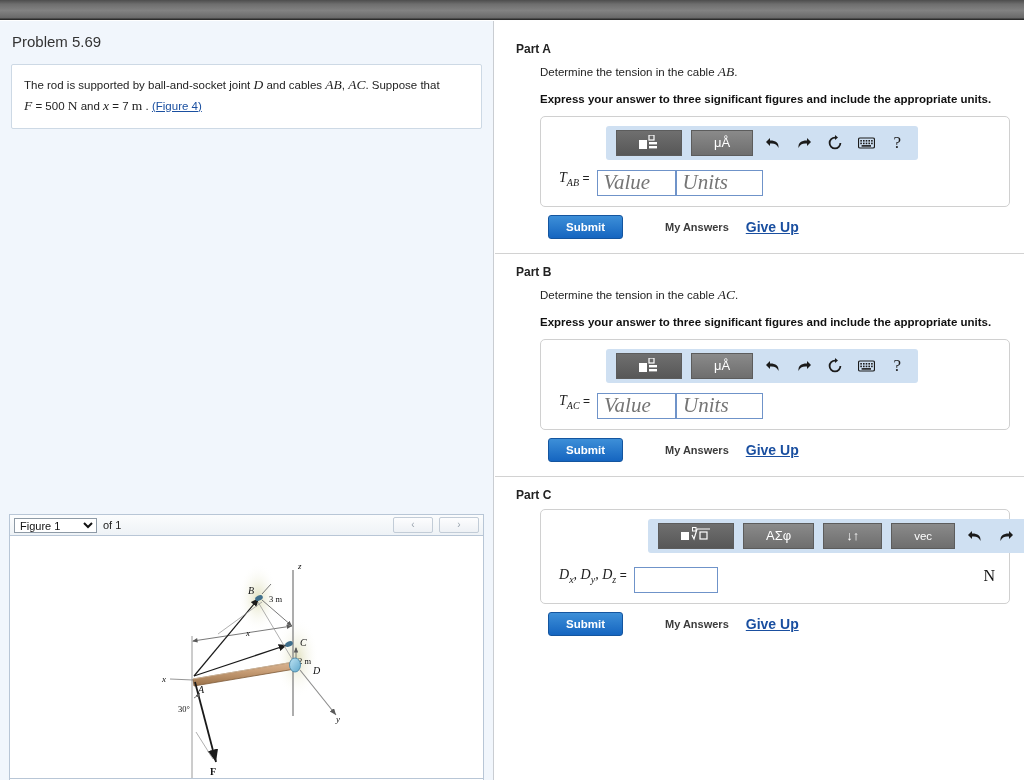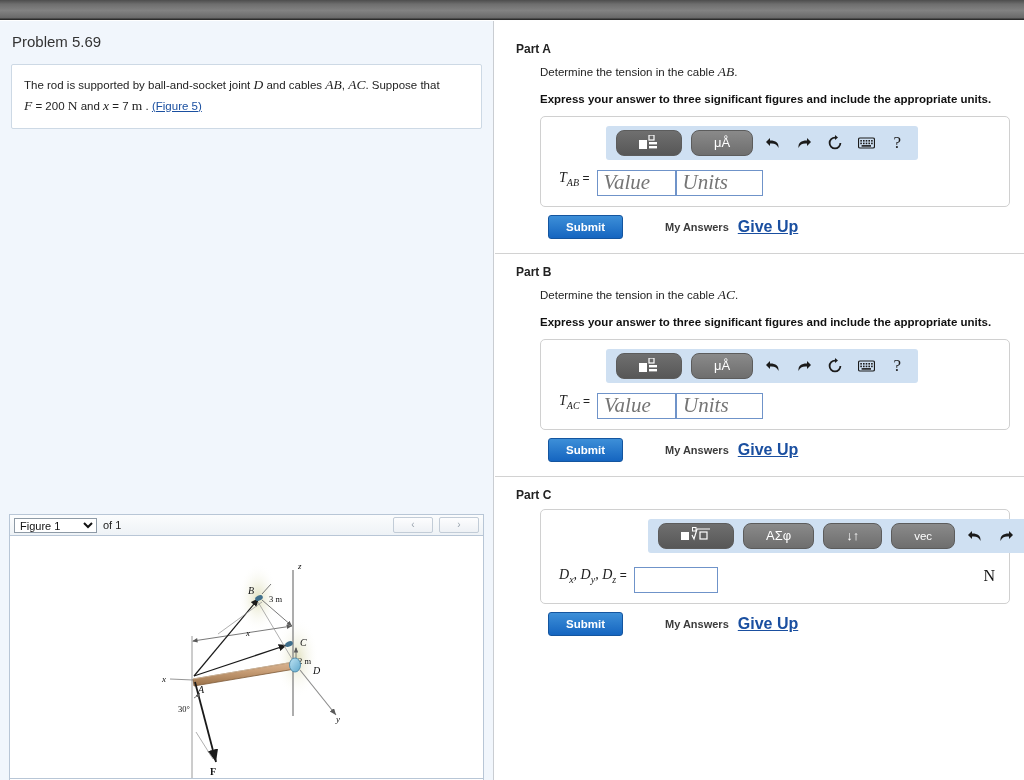--- a/index.html
+++ b/index.html
@@ -117,21 +117,21 @@
     height: 34px;
     padding: 0 10px;
     gap: 9px;
     width: fit-content;
     margin: 1px 0 0 55px;
   }
   .mathbar.c { margin-left: 97px; }
   .tbtn {
     background: linear-gradient(to bottom,#8a8a8a,#6e6e6e);
     border: 1px solid #5c5c5c;
-    border-radius: 8px;
+    border-radius: 0;
     color: #fff;
     height: 26px;
     min-width: 26px;
     display: flex; align-items: center; justify-content: center;
     padding: 0 22px;
     font-size: 13px;
     cursor: default;
   }
   .tbtn.sq { background: linear-gradient(to bottom,#6f6f6f,#575757); }
   .tbtn svg { display: block; }
@@ -188,44 +188,44 @@
     background: linear-gradient(to bottom,#3d8fd8,#1565c0);
     border: 1px solid #14559f;
     border-radius: 3px;
     color: #fff;
     font-weight: bold;
     font-size: 11.5px;
     padding: 5px 17px;
     cursor: default;
   }
   .my-answers { margin-left: 42px; font-weight: bold; font-size: 11px; color: #3c3c3c; }
-  .give-up { margin-left: 9px; font-size: 16px; color: #1a4fa0; text-decoration: underline; font-weight: bold; }
+  .give-up { margin-left: 17px; font-size: 14px; color: #1a4fa0; text-decoration: underline; font-weight: bold; }
 </style>
 </head>
 <body>
 
 <div class="page">
 
   <div class="topbar"></div>
 
   <div class="left-panel">
 
     <div class="problem-title">Problem 5.69</div>
 
     <div class="problem-box">
       <span>The rod is supported by ball-and-socket joint </span><span class="mi">D</span><span> and cables </span><span class="mi">AB</span><span>, </span><span class="mi">AC</span><span>. Suppose that</span><br>
       <span class="mi">F</span>
-      <span>= 200</span>
+      <span>= 500</span>
       <span class="mu">N</span>
       <span>and</span>
       <span class="mi">x</span>
       <span>= 7</span>
       <span class="mu">m</span>
       <span>.</span>
-      <a class="figlink" href="#">(Figure 5)</a>
+      <a class="figlink" href="#">(Figure 4)</a>
     </div>
 
     <div class="figure-panel">
       <div class="figure-head">
         <select class="fig-select">
           <option>Figure 1</option>
         </select>
         <span class="fig-of">of 1</span>
         <span class="fig-nav">
           <button>‹</button>

